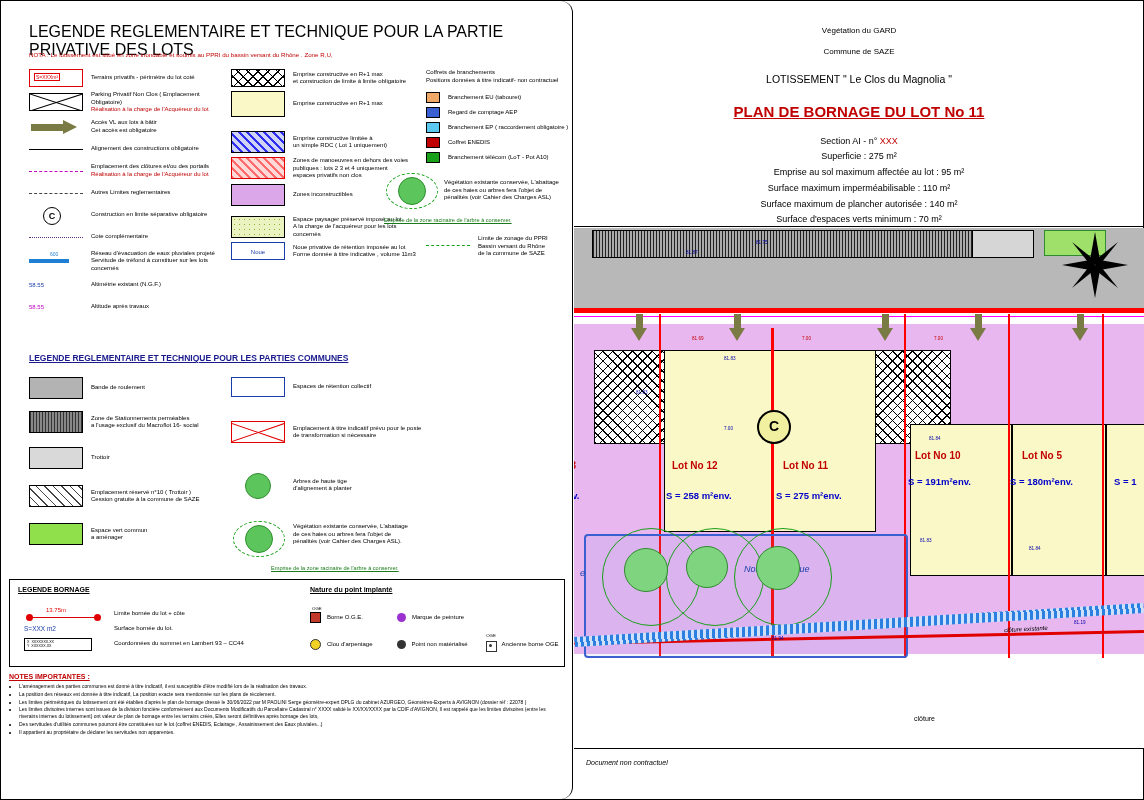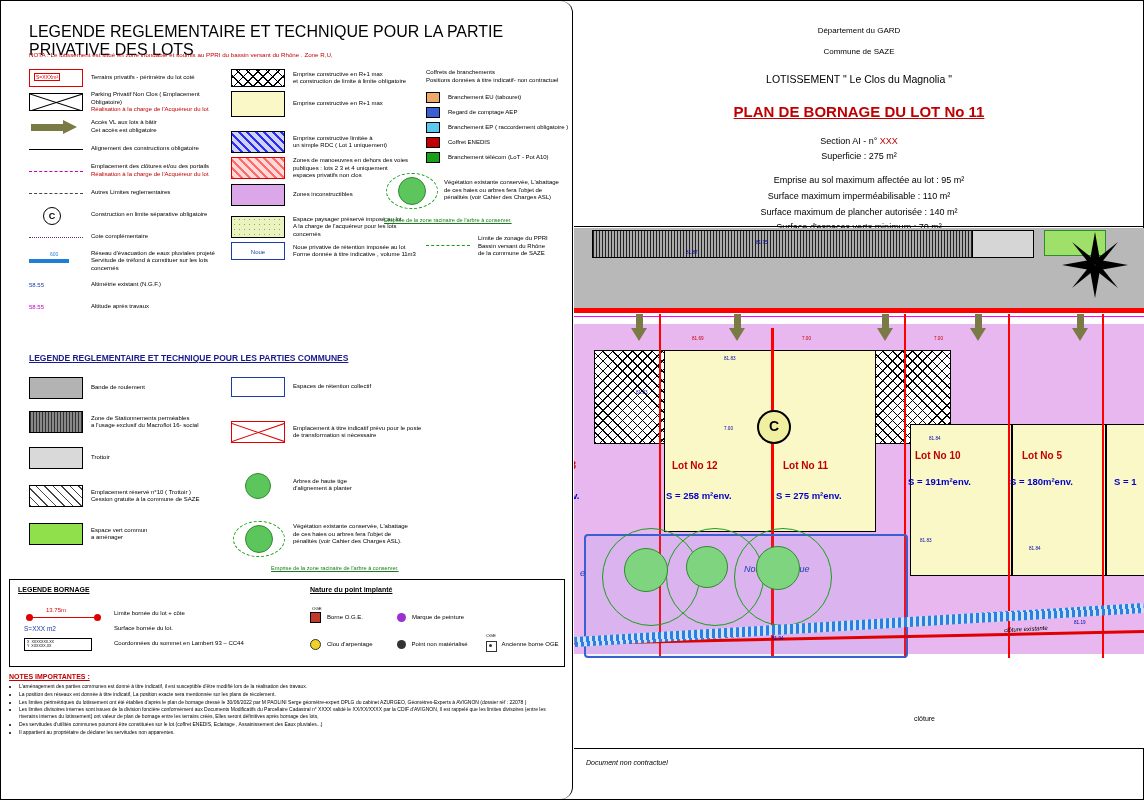--- a/index.html
+++ b/index.html
@@ -387,29 +387,29 @@
         <li>Les limites divisoires internes sont issues de la division foncière conformément aux Documents Modificatifs du Parcellaire Cadastral n° XXXX validé le XX/XX/XXXX par la CDIF d'AVIGNON,  Il est rappelé que les limites divisoires (entre les riverains internes du lotissement) ont valeur de plan de bornage entre les terrains créés, Elles seront définitives après bornage des lots,</li>
         <li>Des servitudes d'utilités communes pourront être constituées sur le lot (coffret ENEDIS, Eclairage , Assainissement des Eaux pluviales...)</li>
         <li>Il appartient au propriétaire de déclarer les servitudes non apparentes.</li>
       </ul>
     </div>
   </div>
 
   <div id="right">
 
     <div id="titleblock">
-      <div class="tb-dep">Département du GARD</div>
+      <div class="tb-dep">Végétation du GARD</div>
       <div class="tb-dep" style="margin-top:8px;">Commune de SAZE</div>
       <div class="tb-lot">LOTISSEMENT " Le Clos du Magnolia "</div>
       <div class="tb-main">PLAN DE BORNAGE  DU LOT No 11</div>
       <div class="tb-sec">
         <span>Section AI - n°</span> <span class="red">XXX</span>
       </div>
       <div class="tb-sec" style="margin-top:0;">Superficie :   275 m²</div>
-      <div class="tb-sec" style="margin-top:8px;padding-left:20px;">Emprise au sol maximum affectée au lot : 95 m²</div>
+      <div class="tb-sec" style="margin-top:0;padding-left:20px;">Emprise au sol maximum affectée au lot : 95 m²</div>
       <div class="tb-sec" style="margin-top:0;">Surface maximum imperméabilisable : 110 m²</div>
       <div class="tb-sec" style="margin-top:0;">Surface maximum de plancher autorisée : 140 m²</div>
       <div class="tb-sec" style="margin-top:0;">Surface d'espaces verts minimum : 70 m²</div>
     </div>
 
     <div id="plan">
 
       <div class="abs pl-road"></div>
       <div class="abs pl-hatchband"></div>
       <div class="abs pl-hatchband2"></div>

